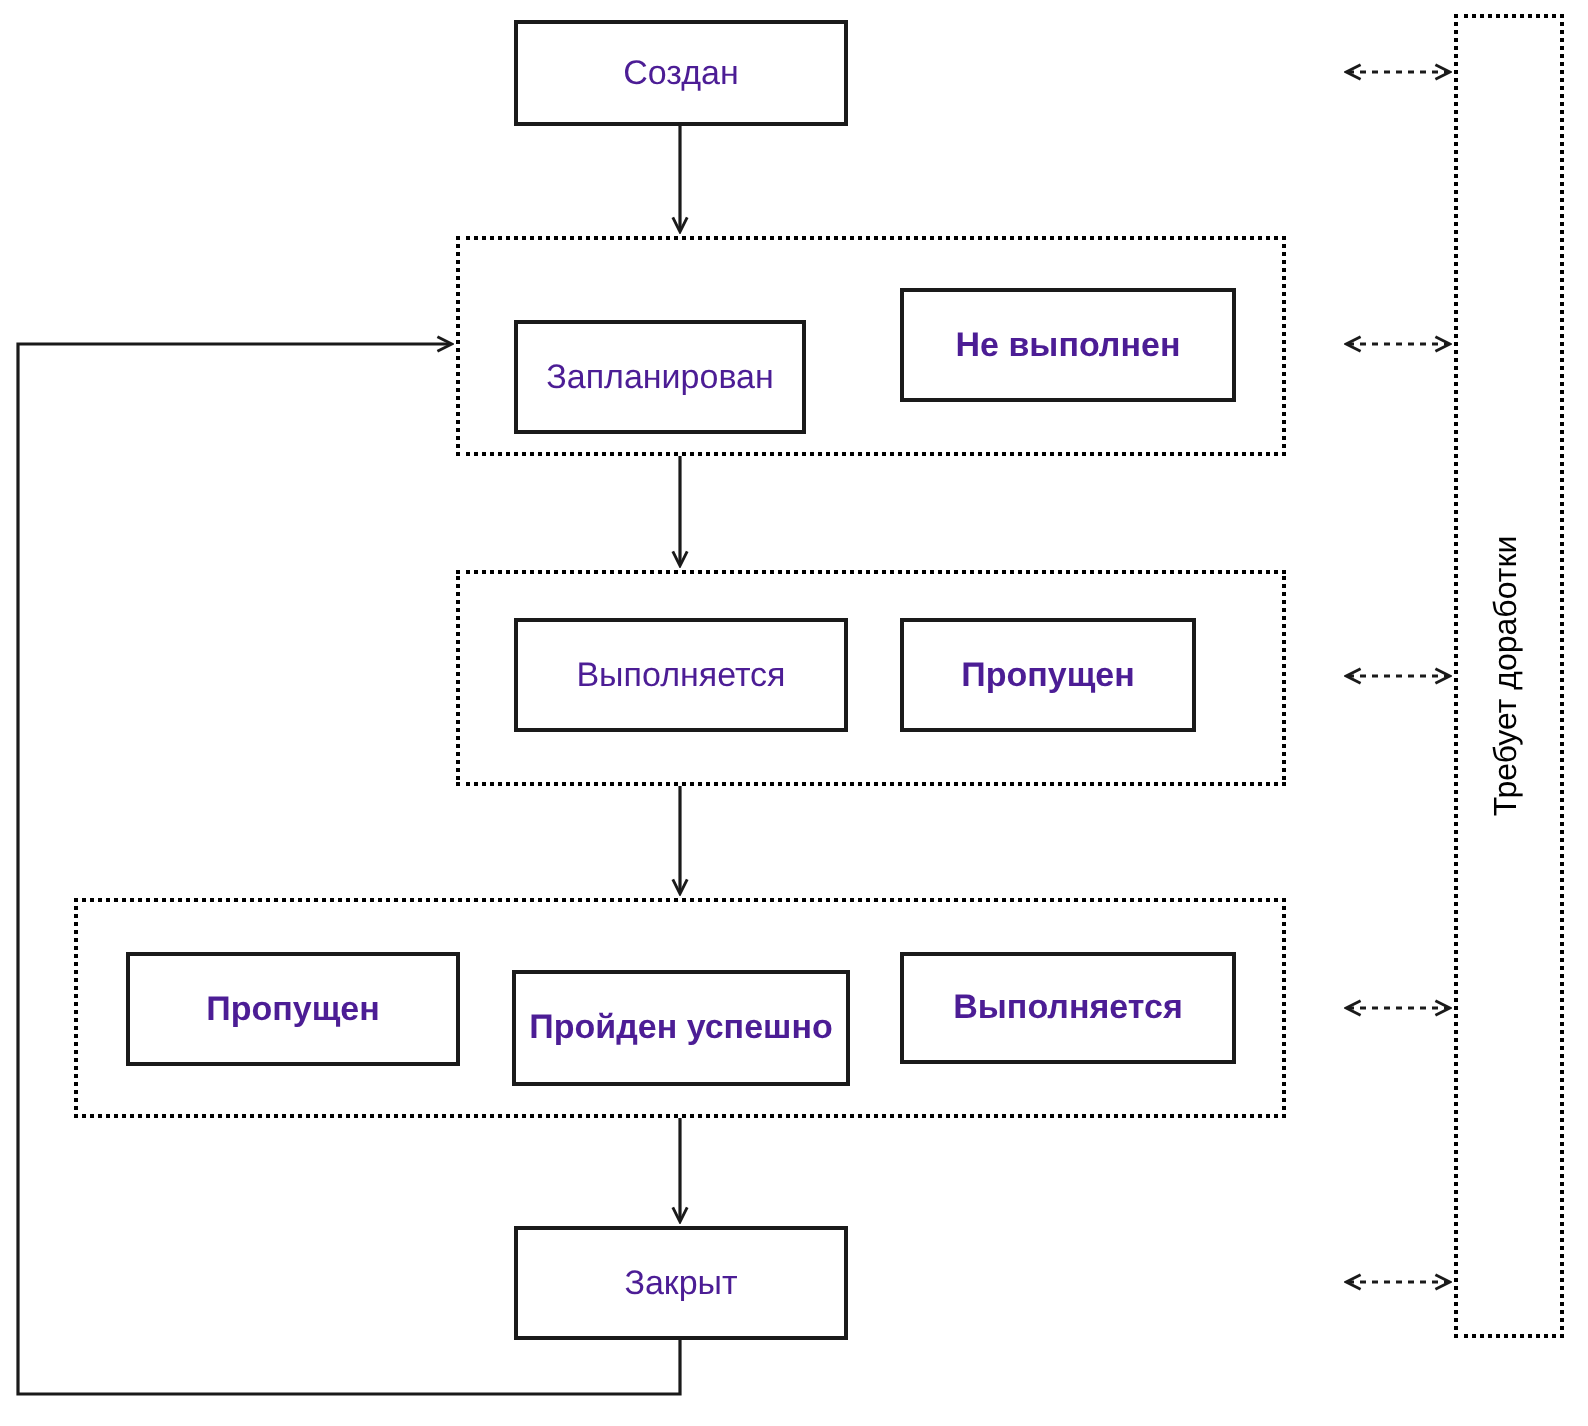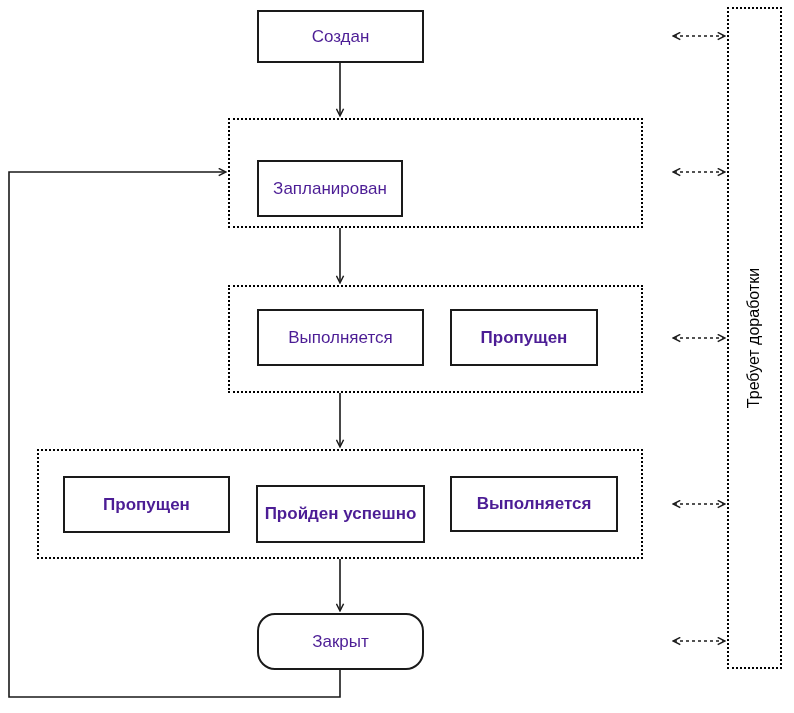--- a/index.html
+++ b/index.html
@@ -94,39 +94,42 @@
   <div class="group" style="left:228px; top:285px; width:415px; height:108px;"></div>
   <div class="group" style="left:37px; top:449px; width:606px; height:110px;"></div>
 
   <div class="node" style="left:257px; top:10px; width:167px; height:53px;">
     <span>Создан</span>
   </div>
 
   <div class="node" style="left:257px; top:160px; width:146px; height:57px;">
     <span>Запланирован</span>
   </div>
+  <div class="node bold" style="left:450px; top:144px; width:168px; height:57px;">
+    <span>Не выполнен</span>
+  </div>
 
   <div class="node" style="left:257px; top:309px; width:167px; height:57px;">
     <span>Выполняется</span>
   </div>
   <div class="node bold" style="left:450px; top:309px; width:148px; height:57px;">
     <span>Пропущен</span>
   </div>
 
   <div class="node bold" style="left:63px; top:476px; width:167px; height:57px;">
     <span>Пропущен</span>
   </div>
   <div class="node bold" style="left:256px; top:485px; width:169px; height:58px;">
     <span>Пройден успешно</span>
   </div>
   <div class="node bold" style="left:450px; top:476px; width:168px; height:56px;">
     <span>Выполняется</span>
   </div>
 
-  <div class="node" style="left:257px; top:613px; width:167px; height:57px;border-radius:18px;">
+  <div class="node" style="left:257px; top:613px; width:167px; height:57px;">
     <span>Закрыт</span>
   </div>
 
   <div class="side-panel" style="left:727px; top:7px; width:55px; height:662px;">
     <span class="vlabel">Требует доработки</span>
   </div>
 
 </div>
 
 </body></html>

